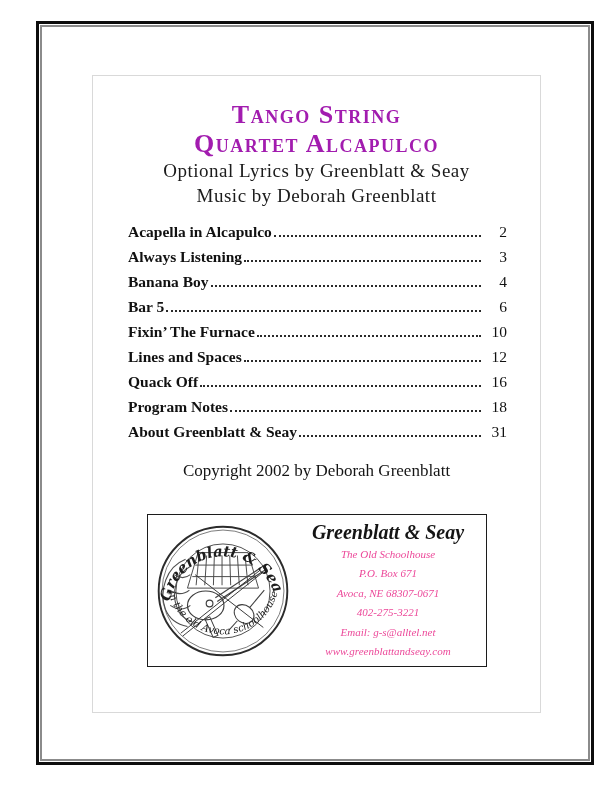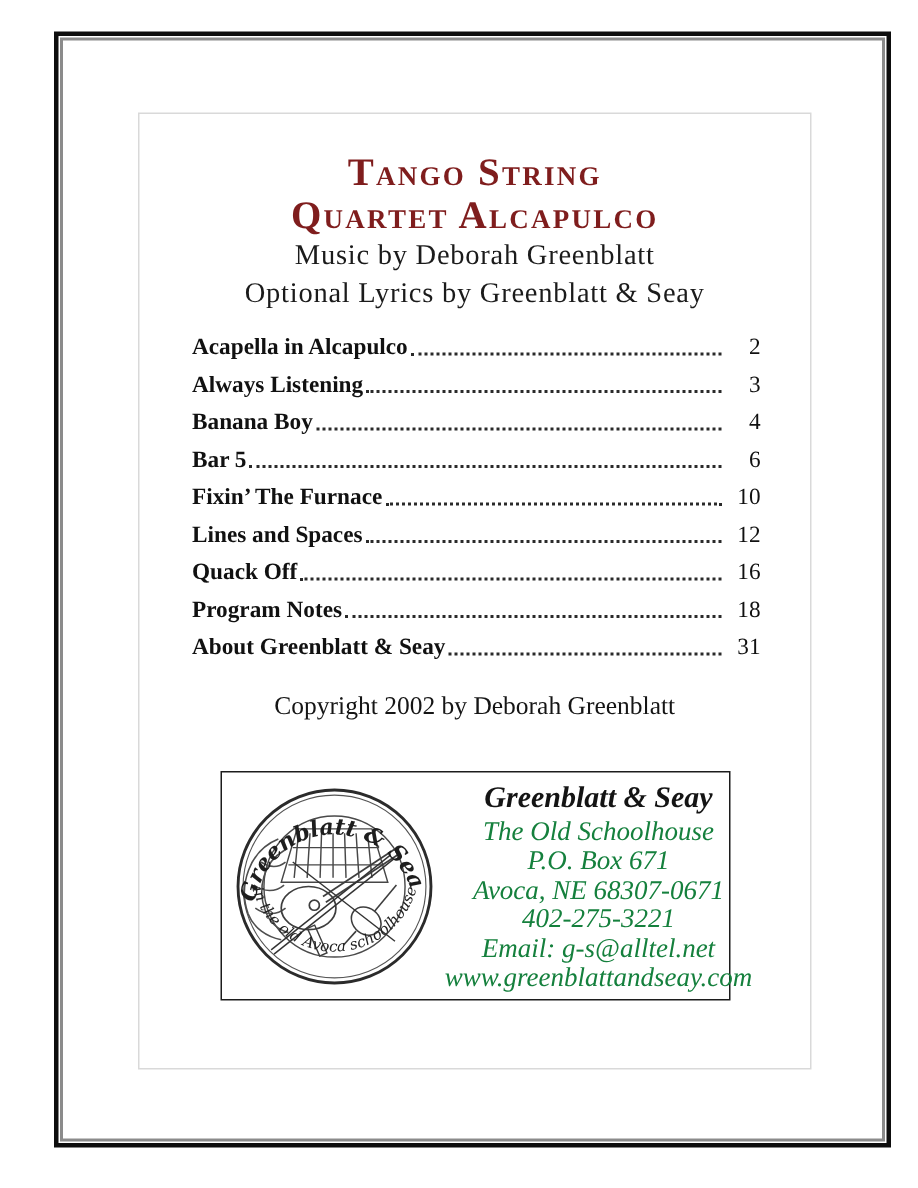--- a/index.html
+++ b/index.html
@@ -25,21 +25,21 @@
   .scan-rect {
     position: absolute; left: 92px; top: 75px;
     width: 447px; height: 636px;
     border: 1px solid #d9d9d9;
     text-align: center;
   }
   .title-block { padding-top: 24px; }
   .title-line {
     font-size: 26px; line-height: 29px;
     font-variant: small-caps; letter-spacing: 1.5px;
-    font-weight: 600; color: #7f1d1d;
+    font-weight: 600; color: #a21caf;
   }
   .byline { font-size: 19px; line-height: 25px; letter-spacing: 0.5px; color: #1b1b1b; }
   .part-title { margin-top: 6px; font-size: 21px; line-height: 24px; font-weight: 600; letter-spacing: 1px; }
 
   .toc { margin: 11px 33px 17px 35px; text-align: left; }
   .toc-row { display: flex; height: 25px; line-height: 25px; }
   .toc-title { font-weight: bold; font-size: 15.5px; white-space: nowrap; }
   .toc-leader { flex: 1; position: relative; }
   .toc-leader::after {
     content: ""; position: absolute; left: 2px; right: 4px; bottom: 7px;
@@ -52,39 +52,39 @@
   .pub-box {
     margin: 33px auto 0;
     width: 338px; height: 151px;
     border: 1.5px solid #1c1c1c;
     display: flex; align-items: center;
     background: #fff;
   }
   .pub-logo { flex: none; width: 148px; height: 144px; margin-left: 1px; }
   .pub-text { flex: 1; font-style: italic; padding-right: 6px; }
   .pub-name { font-size: 20px; line-height: 25px; font-weight: bold; color: #141414; }
-  .addr-line { font-size: 18px; line-height: 19.5px; color: #15803d; }
+  .addr-line { font-size: 11px; line-height: 19.5px; color: #ec4899; }
   svg text { font-family: "DejaVu Serif", serif; }
 </style>
 </head>
 <body>
 
 <div class="page">
 
   <div class="outer-frame">
     <div class="outer-frame-gray"></div>
   </div>
 
   <div class="scan-rect">
 
     <div class="title-block">
       <div class="title-line">Tango String</div>
       <div class="title-line">Quartet Alcapulco</div>
+      <div class="byline">Optional Lyrics by Greenblatt &amp; Seay</div>
       <div class="byline">Music by Deborah Greenblatt</div>
-      <div class="byline">Optional Lyrics by Greenblatt &amp; Seay</div>
     </div>
 
     <div class="toc">
   <div class="toc-row">
     <span class="toc-title">Acapella in Alcapulco</span>
     <span class="toc-leader"></span>
     <span class="toc-page">2</span>
   </div>
 
   <div class="toc-row">

